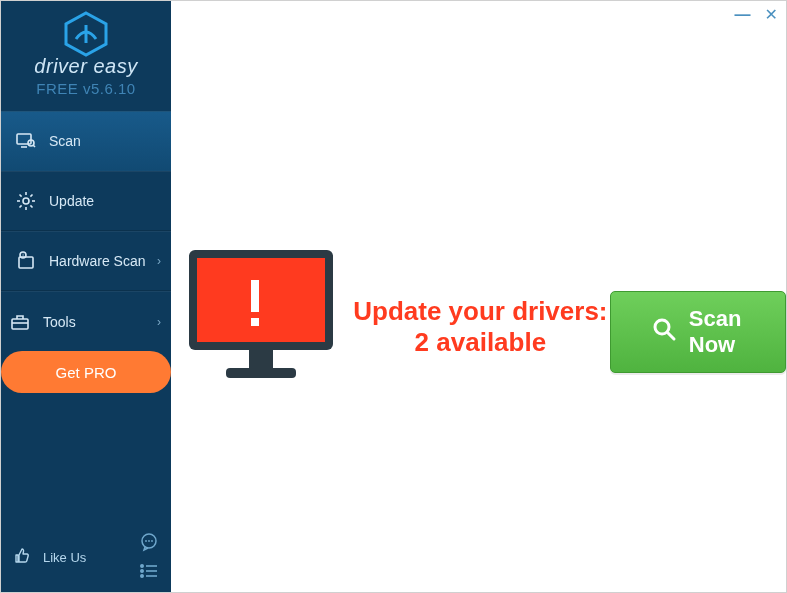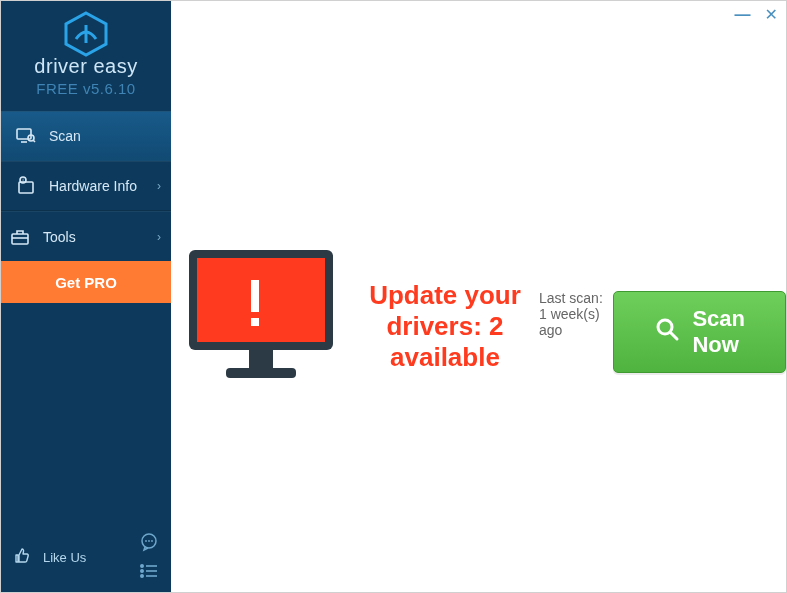--- a/index.html
+++ b/index.html
@@ -26,37 +26,38 @@
   }
   .logo-block {
     display: flex;
     flex-direction: column;
     align-items: center;
     padding: 10px 0 8px 0;
   }
   .logo-block svg { display: block; }
   .logo-text {
     font-size: 20px;
+    font-style: italic;
     color: #cfe6f6;
     margin-top: -2px;
     font-weight: 400;
     letter-spacing: 0.5px;
     text-align: center;
   }
   .logo-version {
     font-size: 15px;
     color: #3f84b5;
     margin-top: 2px;
     letter-spacing: 0.5px;
   }
   .nav { margin-top: 6px; }
   .nav-item {
     display: flex;
     align-items: center;
-    height: 50px;
+    height: 60px;
     padding: 0 14px;
     color: #d6e8f5;
     font-size: 14px;
     border-top: 1px solid rgba(255,255,255,0.06);
     border-bottom: 1px solid rgba(0,0,0,0.15);
     cursor: pointer;
     position: relative;
   }
   .nav-item:last-of-type { border-bottom: none; padding-left: 8px; }
   .nav-item.active {
@@ -68,26 +69,27 @@
     right: 10px;
     top: 50%;
     transform: translateY(-50%);
     color: #7aa8c6;
     font-size: 12px;
   }
   .get-pro {
     height: 42px;
     background: #ff7a33;
     color: #fff;
-    font-weight: bold;
+    font-weight: normal;
     font-size: 15px;
     display: flex;
     align-items: center;
     justify-content: center;
     cursor: pointer;
+    border-radius: 21px;
   }
   .sidebar-spacer { flex: 1; }
   .sidebar-bottom {
     display: flex;
     align-items: center;
     justify-content: space-between;
     padding: 8px 12px 10px 12px;
     color: #b4d6ec;
     font-size: 13px;
     position: relative;
@@ -173,30 +175,48 @@
           <svg width="20" height="18" viewBox="0 0 20 18">
               <rect x="1" y="2" width="14" height="10" rx="1" fill="none" stroke="#d6e8f5" stroke-width="1.6"></rect>
               <line x1="5" y1="15" x2="11" y2="15" stroke="#d6e8f5" stroke-width="1.6"></line>
               <circle cx="15" cy="11" r="3" fill="none" stroke="#d6e8f5" stroke-width="1.6"></circle>
               <line x1="17" y1="13" x2="19" y2="15" stroke="#d6e8f5" stroke-width="1.6"></line>
             </svg>
         </span>
         <span>Scan</span>
       </div>
 
+      <div class="nav-item">
+        <span class="nav-icon">
+          <svg width="20" height="20" viewBox="0 0 20 20">
+              <circle cx="10" cy="10" r="3" fill="none" stroke="#d6e8f5" stroke-width="1.6"></circle>
+              <g stroke="#d6e8f5" stroke-width="1.6">
+                <line x1="10" y1="1" x2="10" y2="4"></line>
+                <line x1="10" y1="16" x2="10" y2="19"></line>
+                <line x1="1" y1="10" x2="4" y2="10"></line>
+                <line x1="16" y1="10" x2="19" y2="10"></line>
+                <line x1="3.5" y1="3.5" x2="5.6" y2="5.6"></line>
+                <line x1="14.4" y1="14.4" x2="16.5" y2="16.5"></line>
+                <line x1="3.5" y1="16.5" x2="5.6" y2="14.4"></line>
+                <line x1="14.4" y1="5.6" x2="16.5" y2="3.5"></line>
+              </g>
+            </svg>
+        </span>
+        <span>Update</span>
+      </div>
 
       <div class="nav-item">
         <span class="nav-icon">
           <svg width="20" height="20" viewBox="0 0 20 20">
               <rect x="3" y="6" width="14" height="11" rx="1" fill="none" stroke="#d6e8f5" stroke-width="1.6"></rect>
               <circle cx="7" cy="4" r="3" fill="none" stroke="#d6e8f5" stroke-width="1.6"></circle>
               <text x="7" y="6" font-size="5" fill="#d6e8f5" text-anchor="middle">i</text>
             </svg>
         </span>
-        <span>Hardware Info</span>
+        <span>Hardware Scan</span>
         <span class="nav-chevron">›</span>
       </div>
 
       <div class="nav-item">
         <span class="nav-icon">
           <svg width="20" height="18" viewBox="0 0 20 18">
               <rect x="2" y="6" width="16" height="10" rx="1" fill="none" stroke="#d6e8f5" stroke-width="1.6"></rect>
               <line x1="2" y1="10" x2="18" y2="10" stroke="#d6e8f5" stroke-width="1.6"></line>
               <path d="M7 6 V3 H13 V6" fill="none" stroke="#d6e8f5" stroke-width="1.6"></path>
             </svg>
@@ -263,21 +283,20 @@
           <rect x="18" y="8" width="144" height="100" rx="6" fill="#2b3a44"></rect>
           <rect x="26" y="16" width="128" height="84" fill="#ff3a1f"></rect>
           <rect x="80" y="38" width="8" height="32" fill="#fff"></rect>
           <rect x="80" y="76" width="8" height="8" fill="#fff"></rect>
           <rect x="78" y="108" width="24" height="18" fill="#2b3a44"></rect>
           <rect x="55" y="126" width="70" height="10" rx="4" fill="#2b3a44"></rect>
         </svg>
       </div>
 
       <div class="headline">Update your drivers: 2 available</div>
-      <div class="subline">Last scan: 1 week(s) ago</div>
 
       <div class="scan-btn">
         <span>
           <svg width="26" height="26" viewBox="0 0 26 26">
               <circle cx="11" cy="11" r="7" fill="none" stroke="#fff" stroke-width="3"></circle>
               <line x1="17" y1="17" x2="23" y2="23" stroke="#fff" stroke-width="3" stroke-linecap="round"></line>
             </svg>
         </span>
         <span>Scan Now</span>
       </div>

